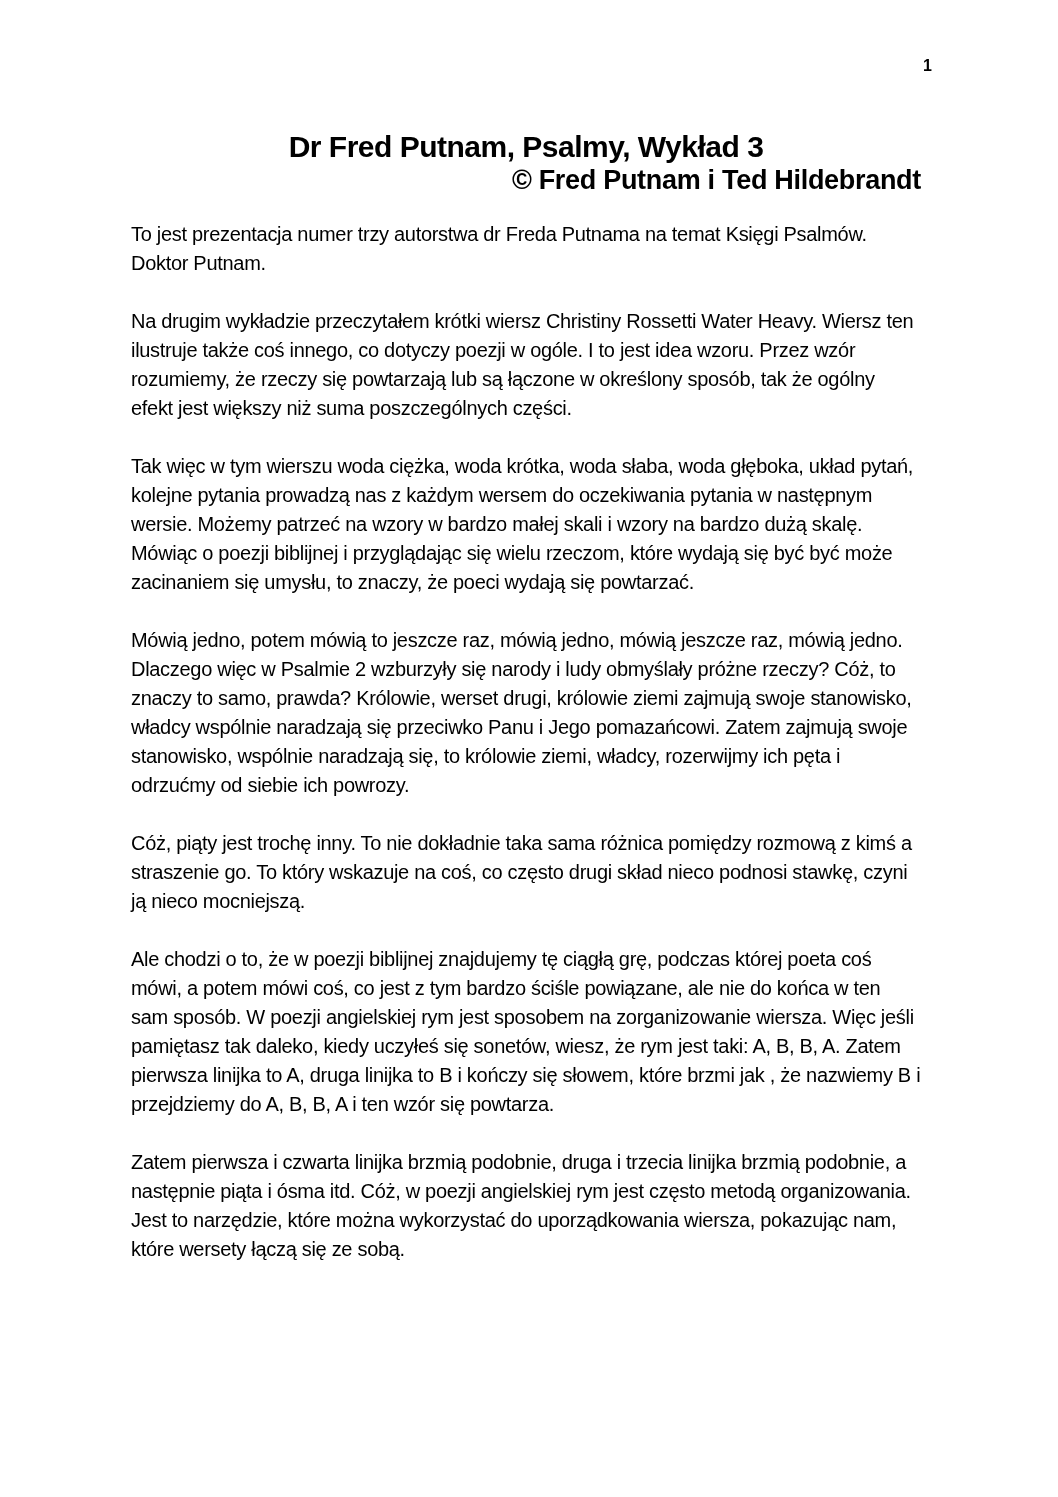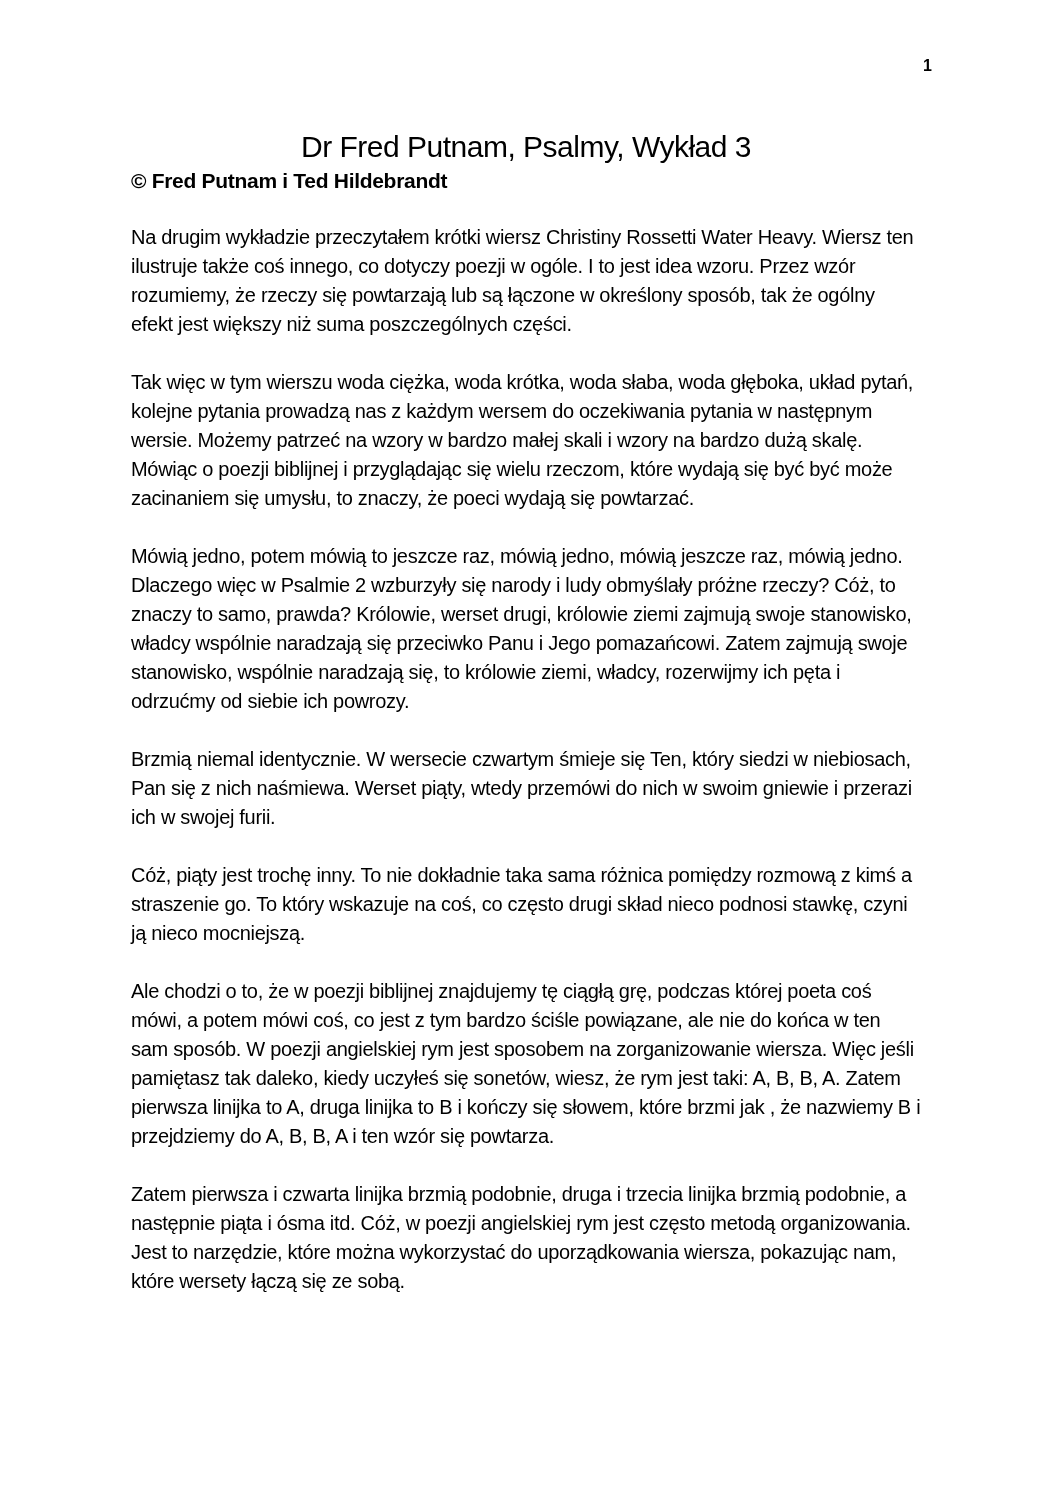--- a/index.html
+++ b/index.html
@@ -31,28 +31,28 @@
     position: absolute;
     top: 128px;
     left: 131px;
     width: 790px;
   }
   .doc-title {
     margin: 0;
     text-align: center;
     font-size: 30px;
     line-height: 37px;
-    font-weight: 400;
+    font-weight: 700;
     letter-spacing: -0.5px;
     color: #000000;
   }
   .doc-subtitle {
     margin: 2px 0 0 0;
-    text-align: left;
-    font-size: 21px;
+    text-align: right;
+    font-size: 27px;
     line-height: 27px;
     font-weight: 700;
     letter-spacing: -0.3px;
     color: #000000;
   }
   .content p {
     margin: 29px 0 0 0;
     font-size: 20px;
     line-height: 29px;
     letter-spacing: -0.3px;
@@ -67,28 +67,28 @@
 <body>
 
 <div class="page">
   <div class="page-number">1</div>
 
   <div class="content">
     <h1 class="doc-title">Dr Fred Putnam, Psalmy, Wykład 3</h1>
 
     <div class="doc-subtitle">© Fred Putnam i Ted Hildebrandt</div>
 
+    <p class="first">To jest prezentacja numer trzy autorstwa dr Freda Putnama na temat Księgi Psalmów. Doktor Putnam.</p>
 
     <p>Na drugim wykładzie przeczytałem krótki wiersz Christiny Rossetti Water Heavy. Wiersz ten ilustruje także coś innego, co dotyczy poezji w ogóle. I to jest idea wzoru. Przez wzór rozumiemy, że rzeczy się powtarzają lub są łączone w określony sposób, tak że ogólny efekt jest większy niż suma poszczególnych części.</p>
 
     <p>Tak więc w tym wierszu woda ciężka, woda krótka, woda słaba, woda głęboka, układ pytań, kolejne pytania prowadzą nas z każdym wersem do oczekiwania pytania w następnym wersie. Możemy patrzeć na wzory w bardzo małej skali i wzory na bardzo dużą skalę. Mówiąc o poezji biblijnej i przyglądając się wielu rzeczom, które wydają się być być może zacinaniem się umysłu, to znaczy, że poeci wydają się powtarzać.</p>
 
     <p>Mówią jedno, potem mówią to jeszcze raz, mówią jedno, mówią jeszcze raz, mówią jedno. Dlaczego więc w Psalmie 2 wzburzyły się narody i ludy obmyślały próżne rzeczy? Cóż, to znaczy to samo, prawda? Królowie, werset drugi, królowie ziemi zajmują swoje stanowisko, władcy wspólnie naradzają się przeciwko Panu i Jego pomazańcowi. Zatem zajmują swoje stanowisko, wspólnie naradzają się, to królowie ziemi, władcy, rozerwijmy ich pęta i odrzućmy od siebie ich powrozy.</p>
 
-    <p>Brzmią niemal identycznie. W wersecie czwartym śmieje się Ten, który siedzi w niebiosach, Pan się z nich naśmiewa. Werset piąty, wtedy przemówi do nich w swoim gniewie i przerazi ich w swojej furii.</p>
 
     <p>Cóż, piąty jest trochę inny. To nie dokładnie taka sama różnica pomiędzy rozmową z kimś a straszenie go. To który wskazuje na coś, co często drugi skład nieco podnosi stawkę, czyni ją nieco mocniejszą.</p>
 
     <p>Ale chodzi o to, że w poezji biblijnej znajdujemy tę ciągłą grę, podczas której poeta coś mówi, a potem mówi coś, co jest z tym bardzo ściśle powiązane, ale nie do końca w ten sam sposób. W poezji angielskiej rym jest sposobem na zorganizowanie wiersza. Więc jeśli pamiętasz tak daleko, kiedy uczyłeś się sonetów, wiesz, że rym jest taki: A, B, B, A. Zatem pierwsza linijka to A, druga linijka to B i kończy się słowem, które brzmi jak , że nazwiemy B i przejdziemy do A, B, B, A i ten wzór się powtarza.</p>
 
     <p>Zatem pierwsza i czwarta linijka brzmią podobnie, druga i trzecia linijka brzmią podobnie, a następnie piąta i ósma itd. Cóż, w poezji angielskiej rym jest często metodą organizowania. Jest to narzędzie, które można wykorzystać do uporządkowania wiersza, pokazując nam, które wersety łączą się ze sobą.</p>
   </div>
 </div>
 
 </body></html>

